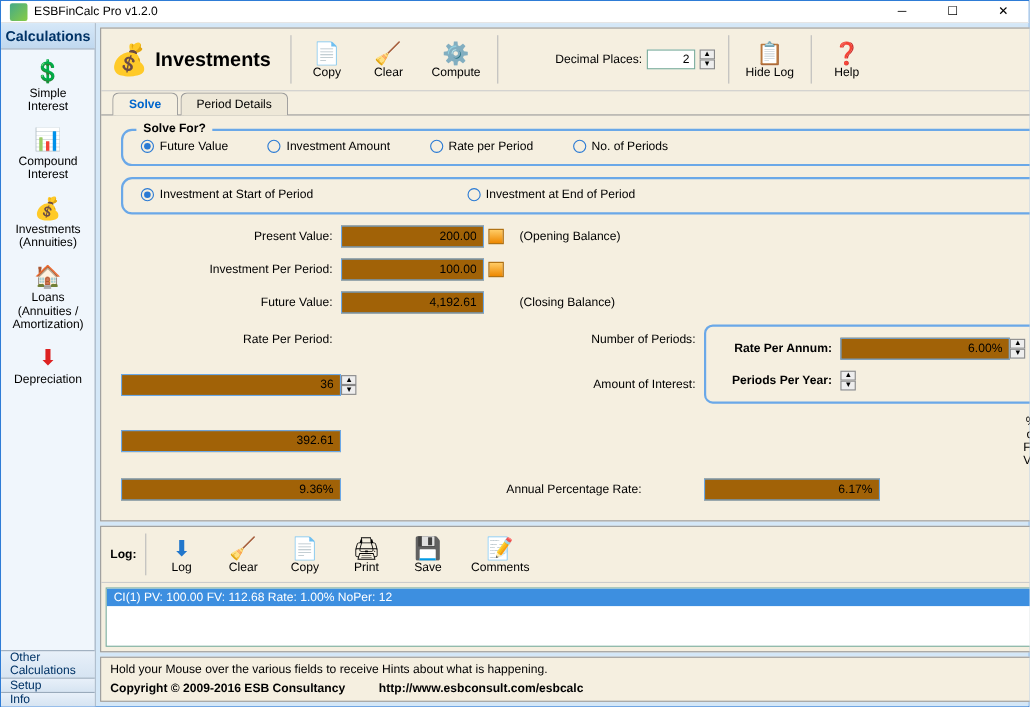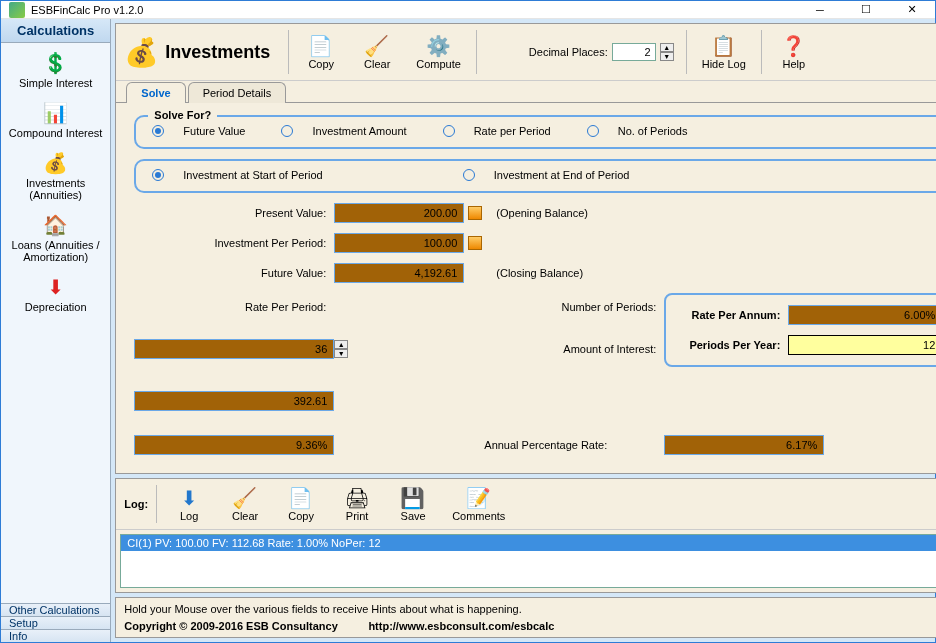--- a/index.html
+++ b/index.html
@@ -5,21 +5,21 @@
 * { box-sizing: border-box; margin: 0; padding: 0; font-family: Tahoma, Verdana, sans-serif; font-size: 11px; }
 body { background: #fff; }
 .window { width: 936px; height: 643px; border: 1px solid #2e7cd6; display: flex; flex-direction: column; }
 .titlebar { height: 30px; background: #fff; display: flex; align-items: center; padding: 0 0 0 8px; border-bottom: 1px solid #e5e5e5; }
 .titlebar .app-icon { width: 16px; height: 16px; margin-right: 6px; background: linear-gradient(135deg,#4a8,#8c4); border-radius: 2px; }
 .titlebar .title { color: #000; flex: 1; }
 .winbtns { display: flex; height: 100%; }
 .winbtn { width: 46px; display: flex; align-items: center; justify-content: center; color: #000; }
 .content { flex: 1; display: flex; background: #d4e7f7; }
 .sidebar { width: 180px; background: #f0f6fc; border-right: 1px solid #9ab; display: flex; flex-direction: column; }
-.side-header { background: linear-gradient(#d6e8f8,#c0d8ef); border-bottom: 1px solid #9ab; padding: 4px 16px; font-weight: bold; color: #003366; font-size: 13px; }
+.side-header { background: linear-gradient(#d6e8f8,#c0d8ef); border-bottom: 1px solid #9ab; padding: 4px 4px; font-weight: bold; color: #003366; font-size: 13px; }
 .side-items { flex: 1; padding: 6px 0; text-align: center; overflow: hidden; }
 .side-item { padding: 2px 6px 10px; cursor: pointer; }
 .side-item .ic { width: 28px; height: 24px; margin: 0 auto 2px; display: flex; align-items: center; justify-content: center; font-size: 20px; }
 .side-bottom div { background: linear-gradient(#e8f0f9,#d6e4f2); border-top: 1px solid #9ab; padding: 0 8px; color: #003366; cursor: pointer; }
 .main { flex: 1; display: flex; flex-direction: column; padding: 4px; gap: 4px; }
 .panel { background: #f5efe0; border: 1px solid #999; }
 .toolbar { display: flex; align-items: center; padding: 6px 8px; gap: 0; border-bottom: 1px solid #ccc; }
 .tb-logo { display: flex; align-items: center; gap: 6px; padding-right: 14px; }
 .tb-logo .ic { font-size: 28px; }
 .tb-logo .txt { font-size: 18px; font-weight: bold; }
@@ -31,21 +31,21 @@
 .spinbtns { display: flex; flex-direction: column; }
 .spinbtns span { width: 14px; height: 9px; font-size: 7px; display:flex; align-items:center; justify-content:center; border:1px solid #888; background:#eee; cursor:pointer; line-height:1;}
 .tabs { display: flex; padding: 0 10px; position: relative; top: 1px; }
 .tab { padding: 4px 14px; border: 1px solid #999; border-bottom: none; background: #eee8d8; border-radius: 6px 6px 0 0; margin-right: 2px; cursor: pointer; position:relative;}
 .tab.active { background: #f5efe0; color: #0066cc; font-weight: bold; z-index:2; }
 .tabbody { border-top: 1px solid #999; padding: 12px 18px 18px; }
 .fieldset { border: 2px solid #6aa8e8; border-radius: 10px; padding: 8px 16px 10px; margin-bottom: 10px; position: relative; }
 .fieldset.blue { border-color: #6aa8e8; }
 .legend { position: absolute; top: -8px; left: 12px; background: #f5efe0; padding: 0 6px; font-weight: bold; }
 .radios { display: flex; gap: 36px; align-items: center; flex-wrap: wrap; }
-.radio { display: flex; align-items: center; gap: 19px; cursor: pointer; }
+.radio { display: flex; align-items: center; gap: 5px; cursor: pointer; }
 .radio .dot { width: 12px; height: 12px; border: 1px solid #2a7ad4; border-radius: 50%; display:flex; align-items:center; justify-content:center; }
 .radio.sel .dot::after { content:''; width:6px; height:6px; background:#2a7ad4; border-radius:50%; }
 .formgrid { display: grid; grid-template-columns: 200px 130px 20px 180px 160px 130px 20px; row-gap: 10px; align-items: center; }
 .formgrid .lbl { text-align: right; padding-right: 8px; }
 .formgrid input { width: 100%; text-align: right; padding: 3px 6px; border: 1px solid #6aa8e8; background: #a16207; }
 .formgrid input.hl { background: #ffff9e; border-color:#000; }
 .formgrid .calc { width: 14px; height: 14px; display:inline-block; background:linear-gradient(#fc6,#e80); border:1px solid #a60; margin-left:4px; cursor:pointer;}
 .formgrid .note { padding-left: 12px; }
 .rightbox { grid-column: 5 / 8; grid-row: 4 / 6; border: 2px solid #6aa8e8; border-radius: 8px; padding: 10px 12px; display: grid; grid-template-columns: 110px 1fr 18px; row-gap: 10px; align-items:center; }
 .rightbox .lbl { text-align: right; padding-right: 8px; font-weight: bold; }
@@ -210,21 +210,20 @@
               <div></div>
 
             <div class="rightbox">
               <div class="lbl">Rate Per Annum:</div>
               <input value="6.00%" style="">
               <div class="spinbtns">
                   <span>▲</span>
                   <span>▼</span>
                 </div>
               <div class="lbl">Periods Per Year:</div>
-              <input class="hl" value="12" style="">
               <div class="spinbtns">
                   <span>▲</span>
                   <span>▼</span>
                 </div>
             </div>
 
             <div class="lbl">Number of Periods:</div>
             <input value="36" style="">
             <div class="spinbtns">
                 <span>▲</span>

